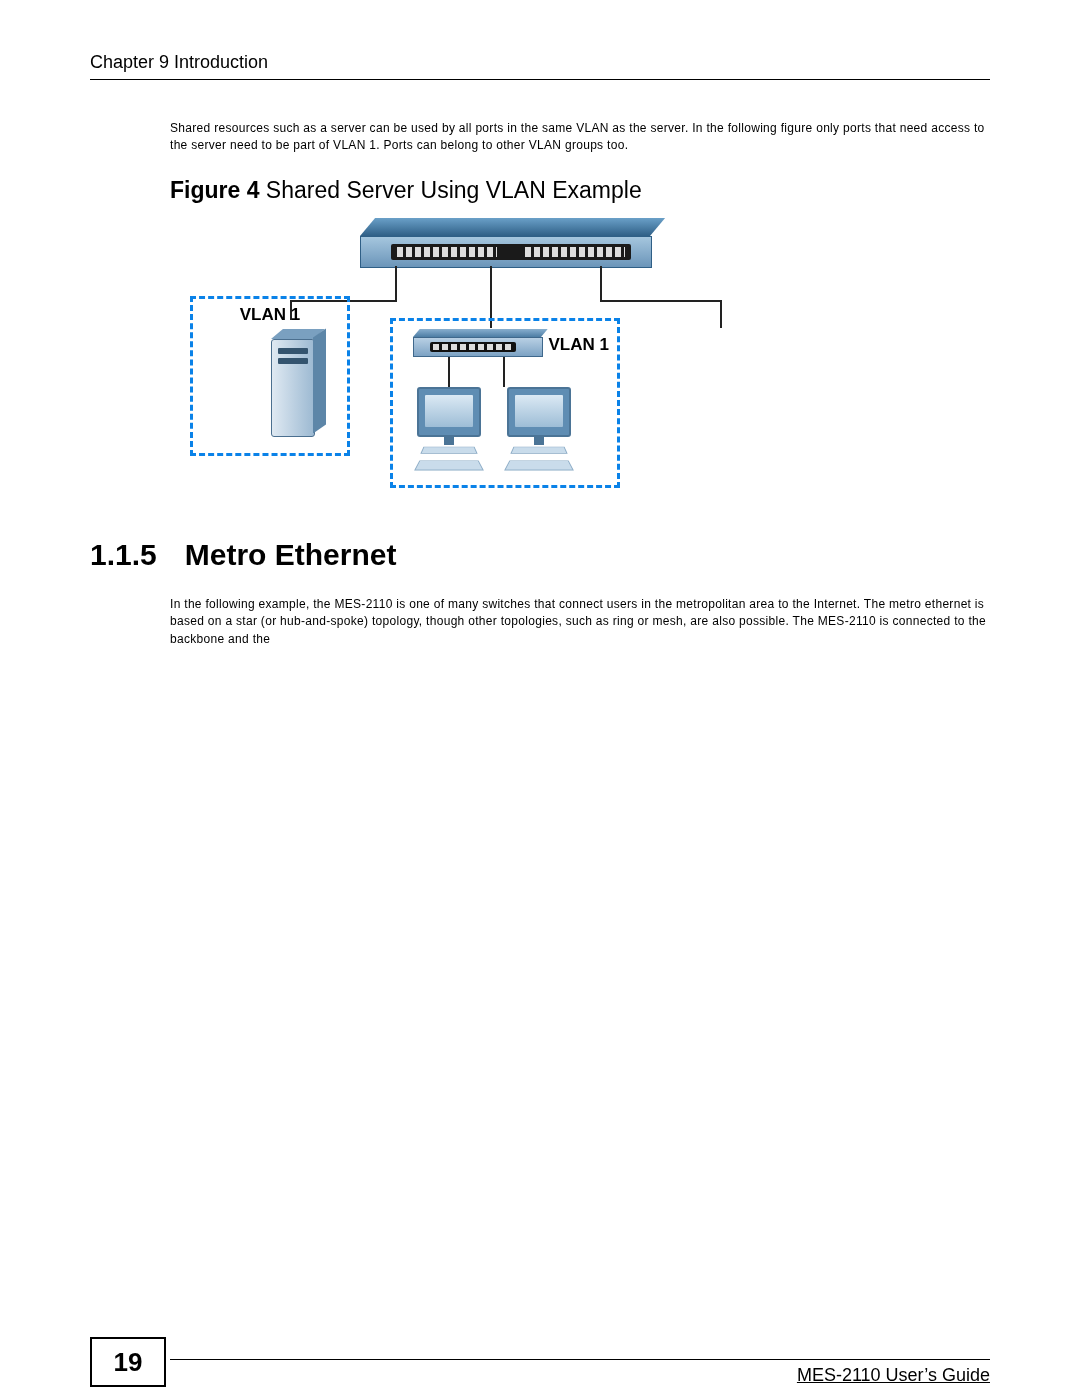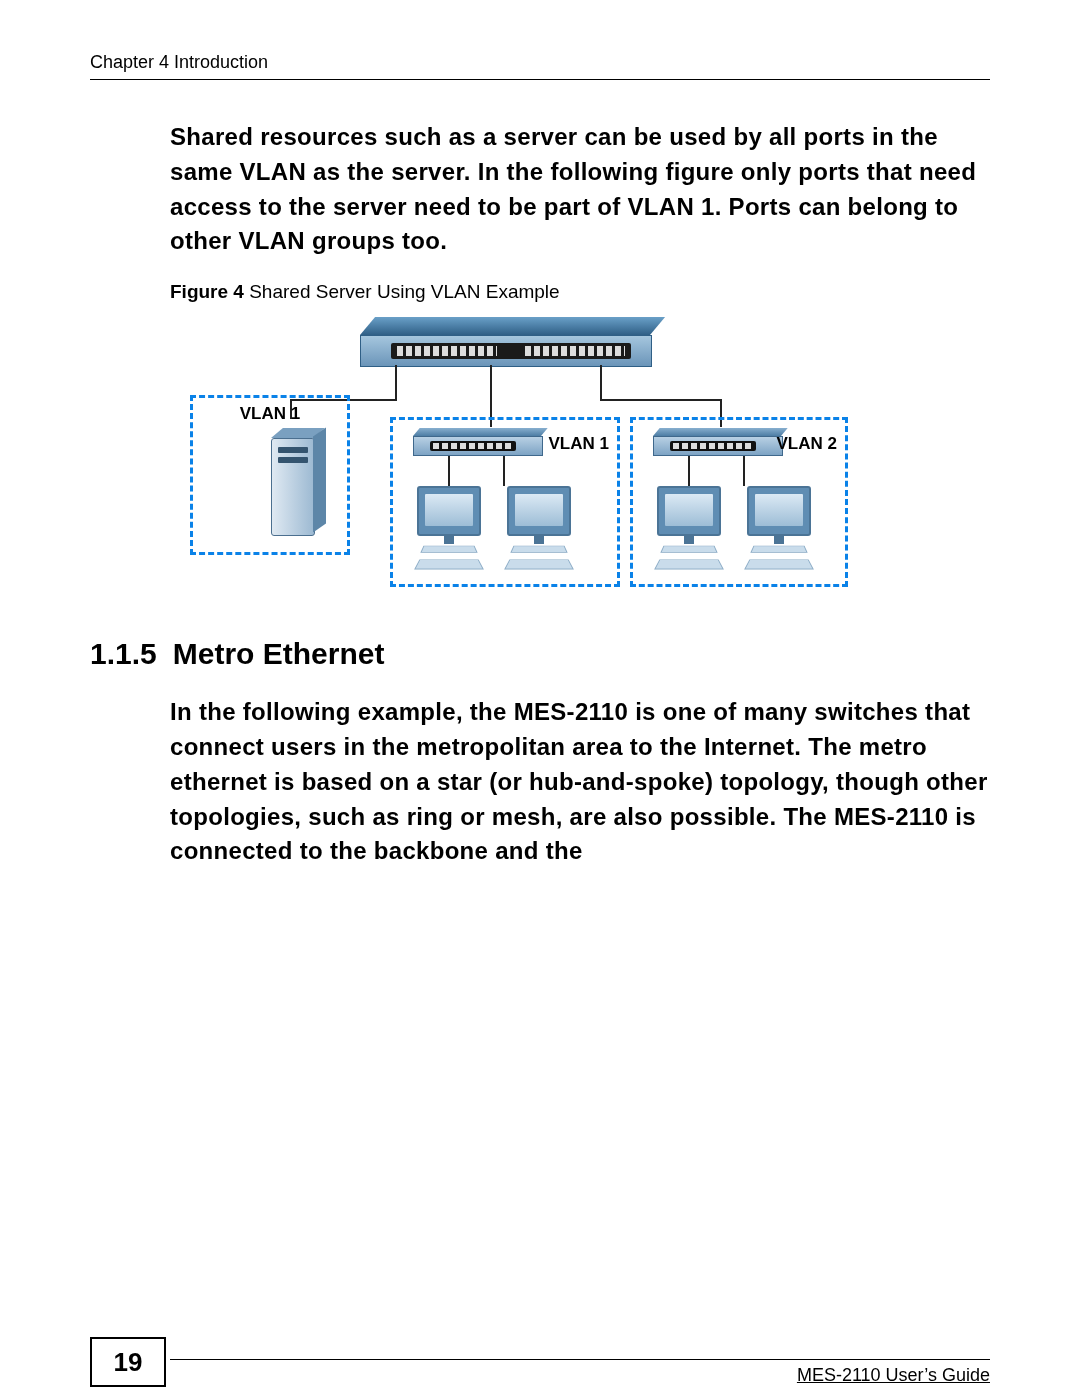--- a/index.html
+++ b/index.html
@@ -16,42 +16,41 @@
     box-sizing: border-box;
     padding: 52px 90px 60px 90px;
   }
   .header-line {
     border-bottom: 1.5px solid #000;
     padding-bottom: 6px;
     margin-bottom: 40px;
     font-size: 18px;
   }
   .body-text {
-    font-size: 24px;
+    font-size: 12px;
     line-height: 1.45;
     letter-spacing: 0.3px;
     margin: 0 0 22px 80px;
-    font-weight: bold;
   }
   .fig-caption {
-    font-size: 19px;
+    font-size: 23px;
     margin: 0 0 14px 80px;
   }
   .fig-caption b { font-weight: bold; }
   .figure {
     margin-left: 80px;
     width: 700px;
     text-align: center;
   }
   h2.section {
     font-size: 30px;
     font-weight: bold;
     margin: 40px 0 24px 0;
   }
-  .h2-num { margin-right: 16px; }
+  .h2-num { margin-right: 28px; }
   .footer {
     position: absolute;
     left: 90px;
     right: 90px;
     bottom: 60px;
   }
   .footer-line {
     border-top: 1.5px solid #000;
     position: absolute;
     left: 80px;
@@ -256,21 +255,21 @@
     border: 1px solid #88a9c4;
     transform: perspective(60px) rotateX(45deg);
   }
   .kb { width: 62px; height: 12px; margin-top: 3px; }
 </style>
 </head>
 <body>
 
 <div class="page">
 
-  <div class="header-line">Chapter 4 Introduction</div>
+  <div class="header-line">Chapter 9 Introduction</div>
 
   <p class="body-text">Shared resources such as a server can be used by all ports in the same VLAN as the server. In the following figure only ports that need access to the server need to be part of VLAN 1. Ports can belong to other VLAN groups too.</p>
 
   <p class="fig-caption">
     <b>Figure 4</b><span>   Shared Server Using VLAN Example</span>
   </p>
 
   <div class="figure">
     <div class="diagram">
 
@@ -322,43 +321,20 @@
             <div class="kb"></div>
         </div>
         <div class="pc" style="left:110px; top:66px;">
           <div class="monitor"></div>
             <div class="stand"></div>
             <div class="base"></div>
             <div class="kb"></div>
         </div>
       </div>
 
-      <div class="vlan-box" style="left:460px; top:100px; width:218px; height:170px;">
-        <div class="small-switch" style="left:20px; top:8px;">
-          <div class="ss-top"></div>
-          <div class="ss-front">
-              <div class="ss-ports"></div>
-            </div>
-        </div>
-        <div class="right-label">VLAN 2</div>
-        <div class="cable" style="left:55px; top:36px; width:2px; height:30px;"></div>
-        <div class="cable" style="left:110px; top:36px; width:2px; height:30px;"></div>
-        <div class="pc" style="left:20px; top:66px;">
-          <div class="monitor"></div>
-            <div class="stand"></div>
-            <div class="base"></div>
-            <div class="kb"></div>
-        </div>
-        <div class="pc" style="left:110px; top:66px;">
-          <div class="monitor"></div>
-            <div class="stand"></div>
-            <div class="base"></div>
-            <div class="kb"></div>
-        </div>
-      </div>
 
     </div>
   </div>
 
   <h2 class="section">
     <span class="h2-num">1.1.5</span><span>Metro Ethernet</span>
   </h2>
 
 
   <p class="body-text">In the following example, the MES-2110 is one of many switches that connect users in the metropolitan area to the Internet. The metro ethernet is based on a star (or hub-and-spoke) topology, though other topologies, such as ring or mesh, are also possible. The MES-2110 is connected to the backbone and the</p>

